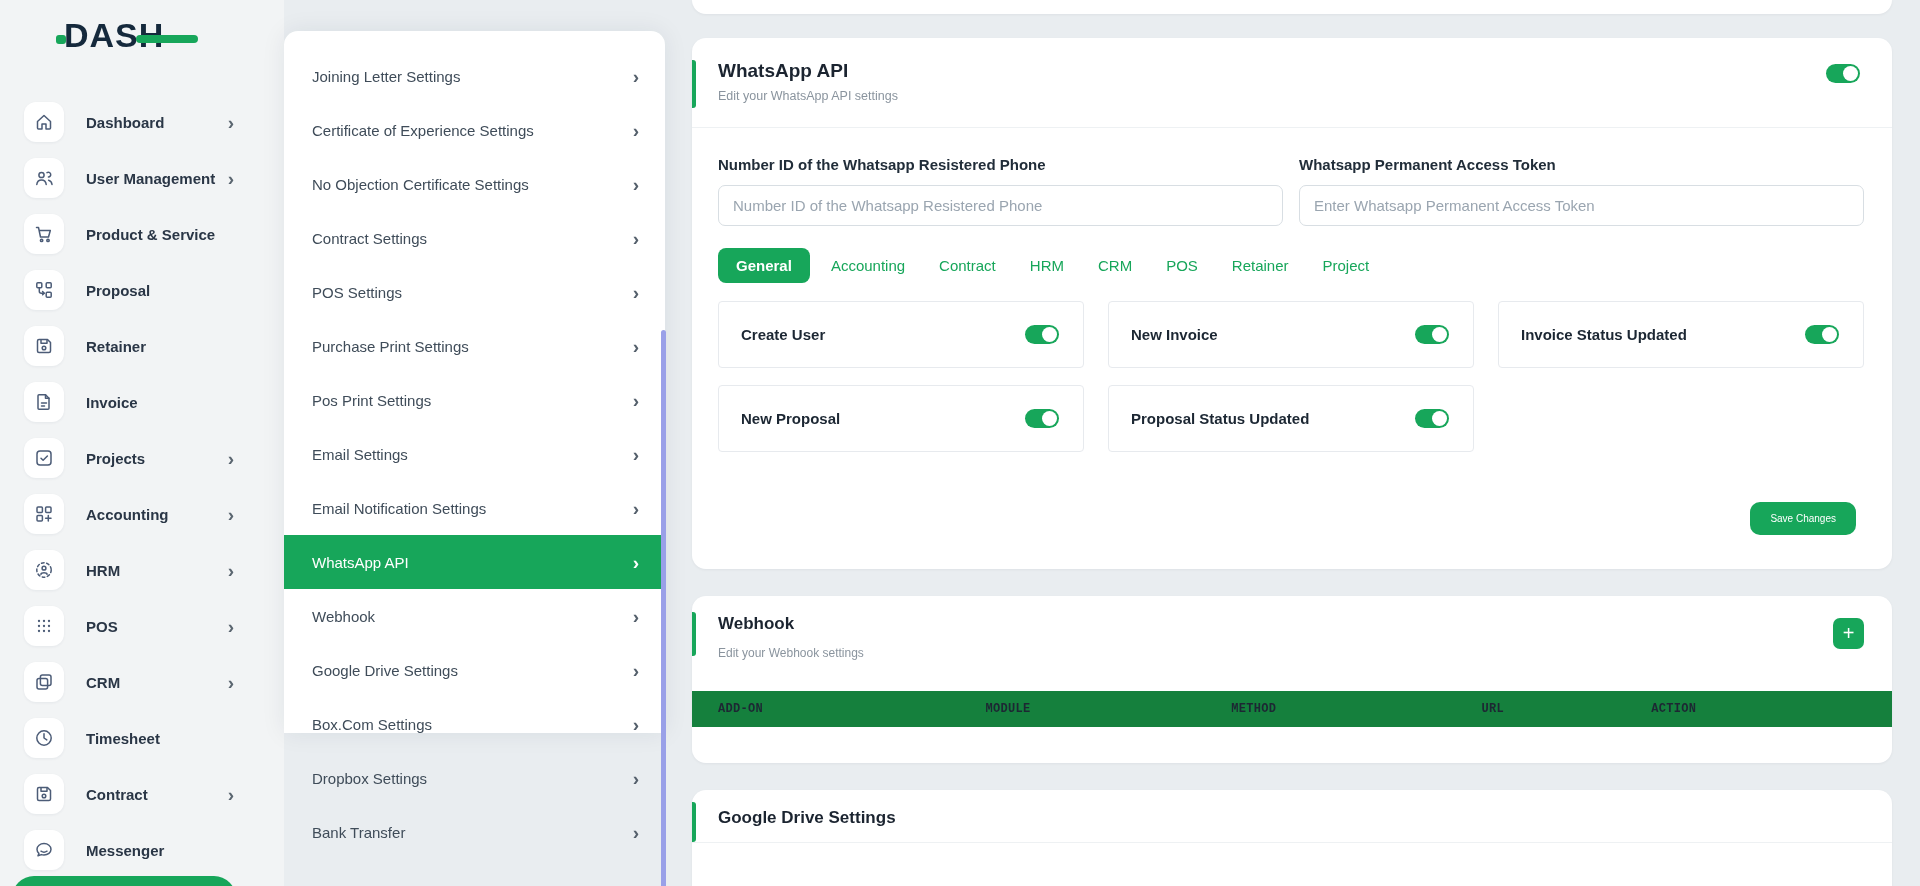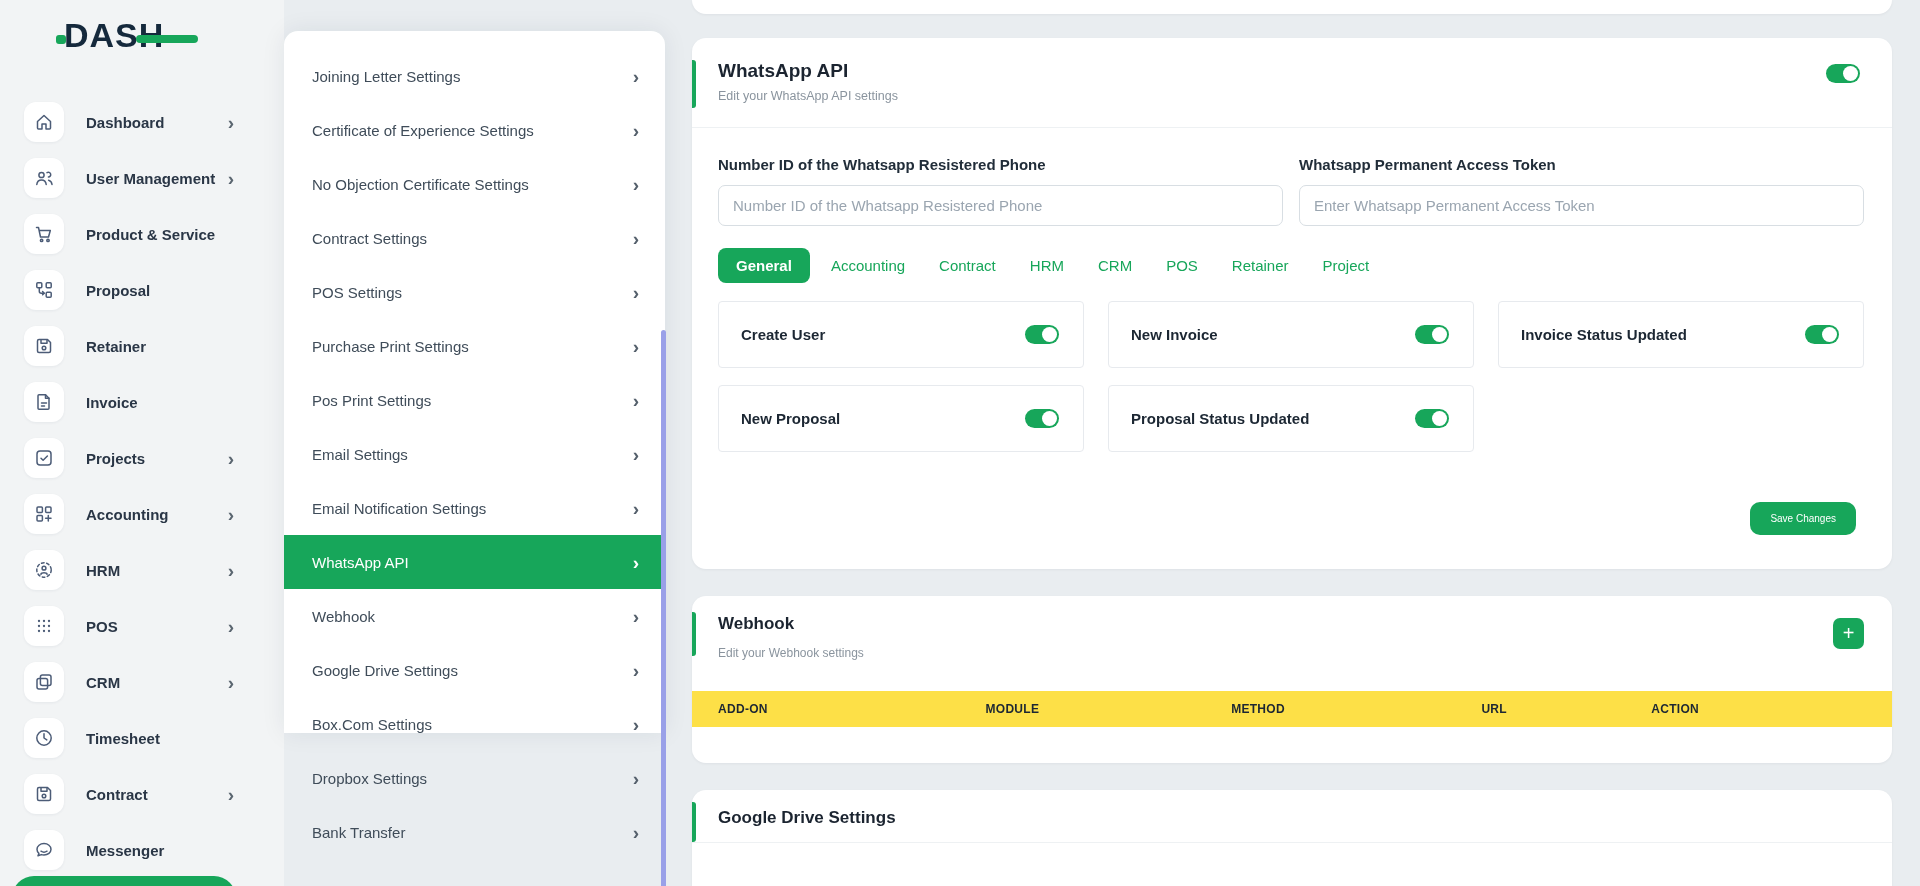--- a/index.html
+++ b/index.html
@@ -74,21 +74,21 @@
   .toggle-card{height:67px;border:1px solid var(--border);border-radius:4px;display:flex;align-items:center;justify-content:space-between;padding:0 24px 0 22px;background:#fff;}
   .toggle-label{font-size:15px;font-weight:700;color:#1C2733;}
 
   .save-row{display:flex;justify-content:flex-end;padding:50px 36px 0 0;}
   .btn-green{background:var(--green);color:#fff;border:none;border-radius:10px;font-size:10px;font-family:inherit;padding:11px 20px;cursor:pointer;}
 
   .wh-head{position:relative;padding:18px 28px 0 26px;}
   .wh-title{font-size:17px;font-weight:700;color:var(--txt-dark);}
   .wh-sub{font-size:12px;color:var(--txt-muted);margin-top:12px;}
   .wh-add-btn{position:absolute;right:28px;top:22px;width:31px;height:31px;border-radius:7px;background:var(--green);color:#fff;border:none;font-size:20px;line-height:29px;text-align:center;cursor:pointer;font-family:inherit;padding:0;}
-  .wh-table-head{margin-top:31px;height:36px;background:#fde047;display:grid;grid-template-columns:23.3% 21.4% 21.8% 14.8% 1fr;align-items:center;padding:0 26px;}
+  .wh-table-head{margin-top:31px;height:36px;background:#15803d;display:grid;grid-template-columns:23.3% 21.4% 21.8% 14.8% 1fr;align-items:center;padding:0 26px;font-family:Liberation Mono, monospace;}
   .wh-col{font-size:12px;font-weight:700;color:#1D2733;letter-spacing:.3px;}
 
   .gd-head{position:relative;padding:18px 28px 14px 26px;}
 </style>
 </head>
 <body>
 
 <div id="app">
 
   <aside class="sidebar">

